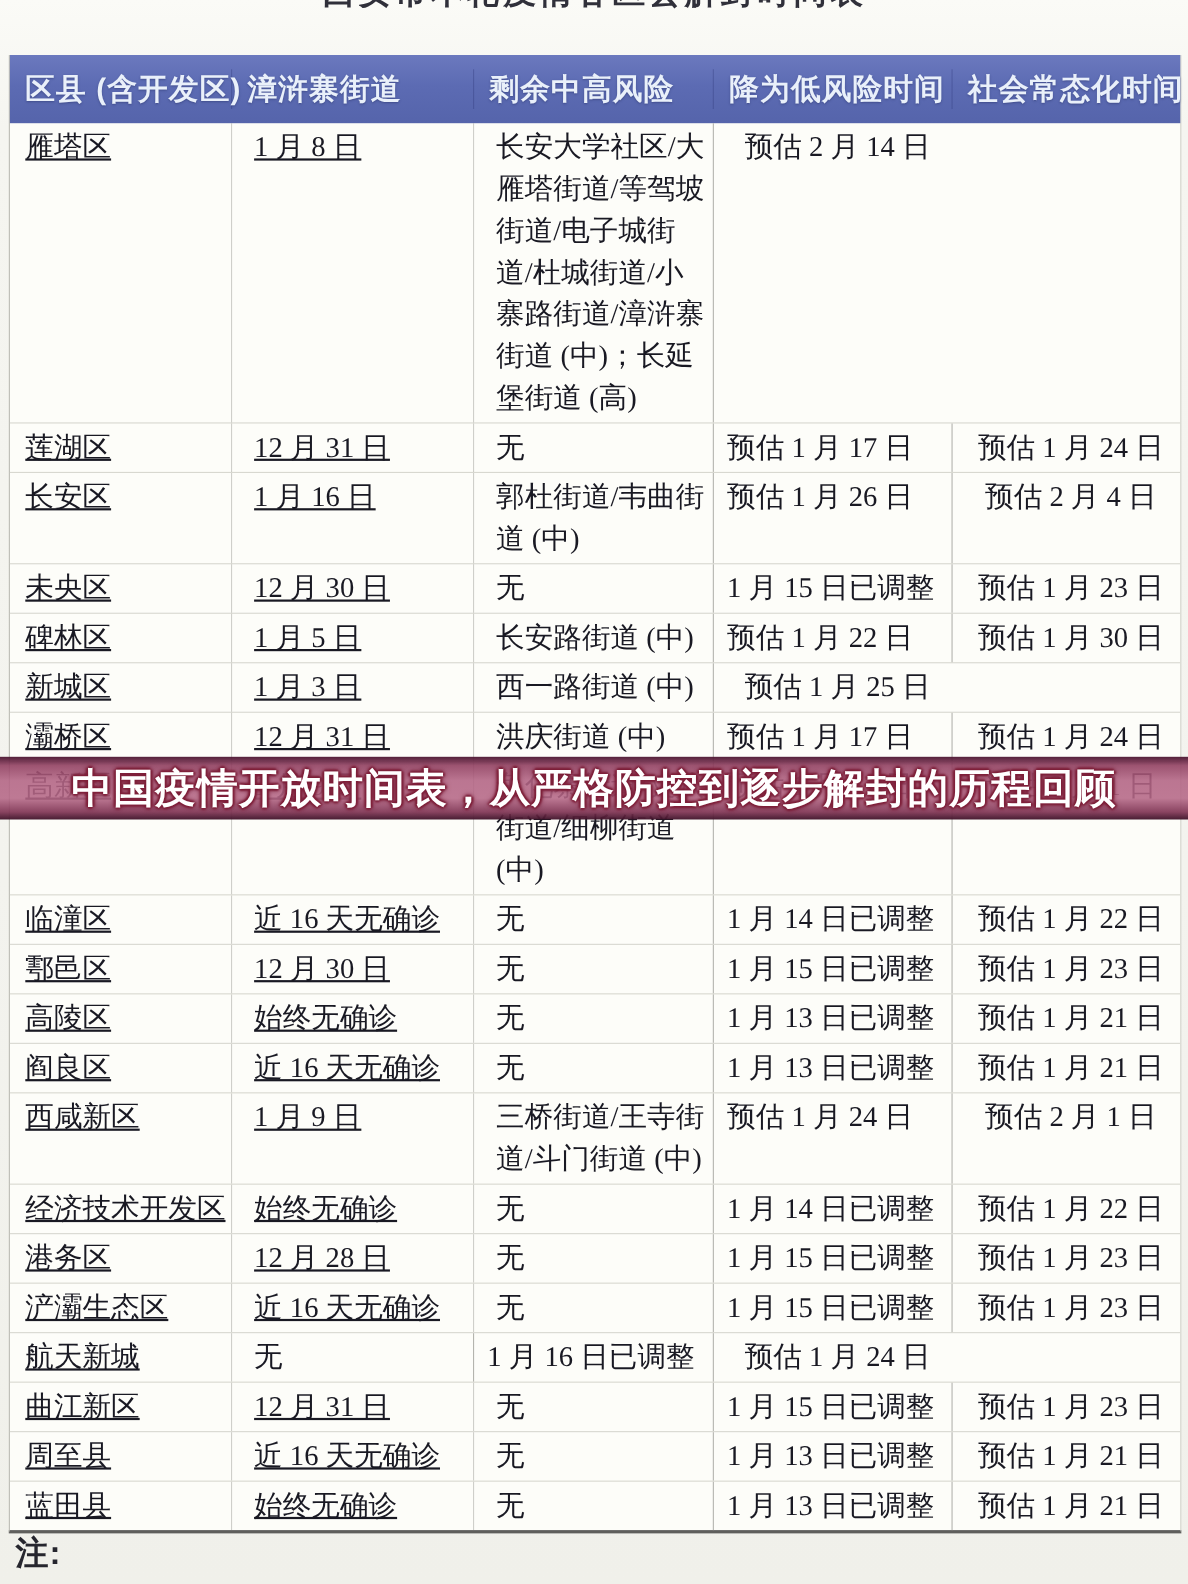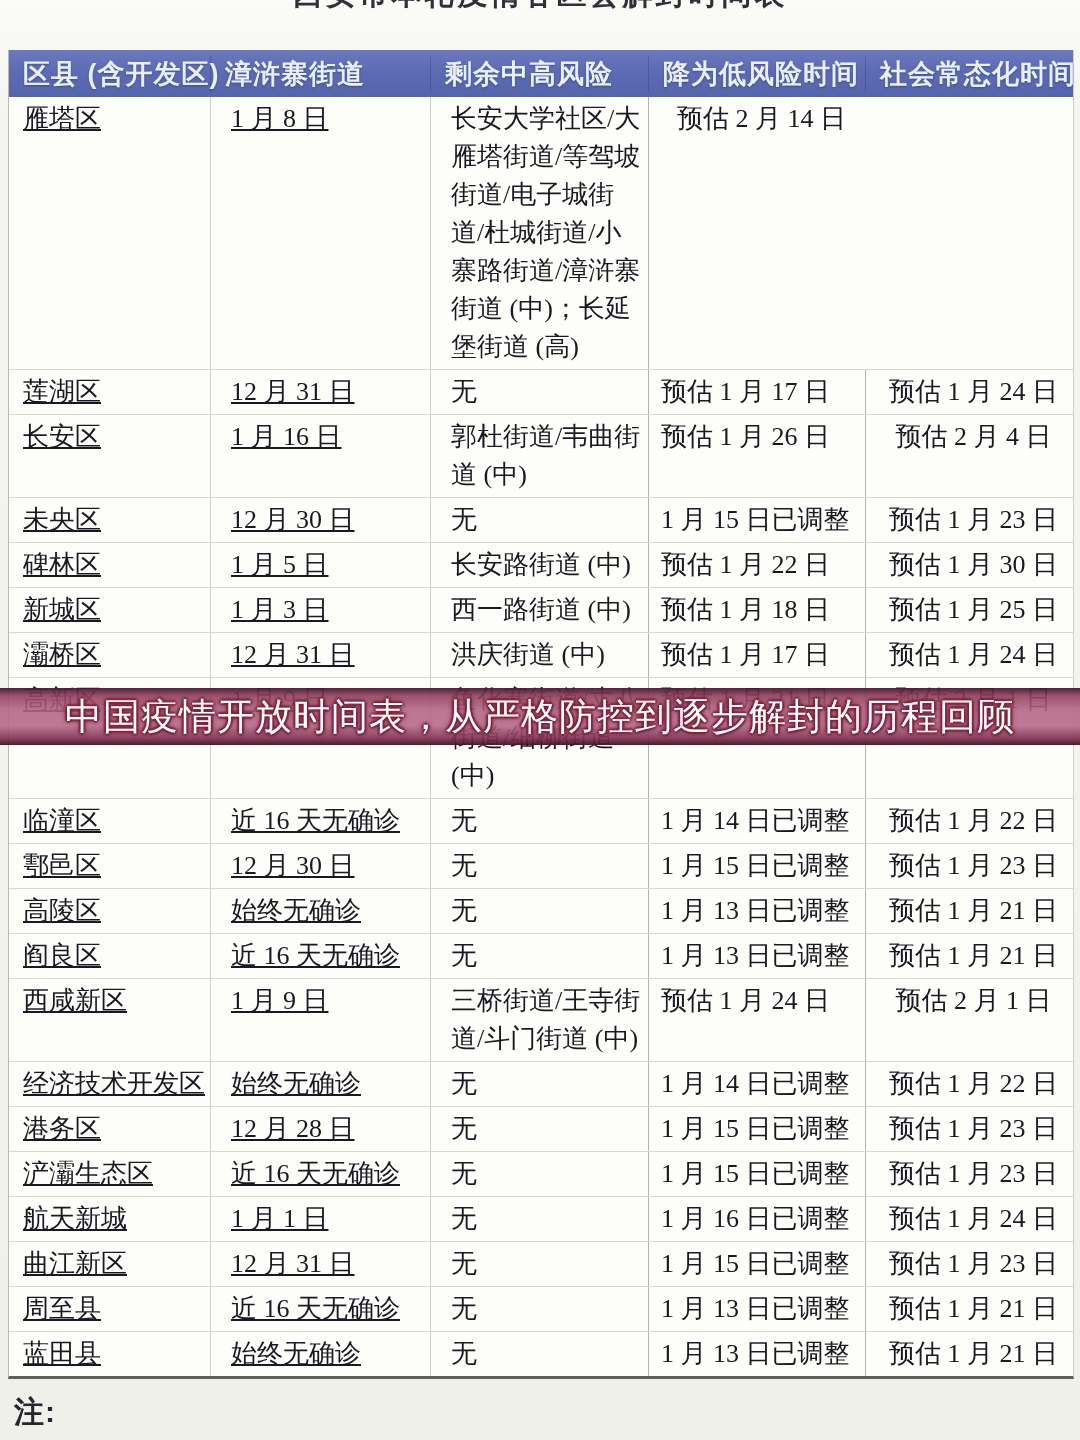--- a/index.html
+++ b/index.html
@@ -32,21 +32,21 @@
     border-left:1px solid #b9b9b2;border-right:1px solid #cfcfc8;
     border-bottom:3px solid #5f5f5c;
     background:#fdfdf9;
   }
   .tr,.thead{
     display:grid;
     grid-template-columns:202px 220px 218px 217px 207px;
   }
   .thead{
     background:linear-gradient(180deg,#6b79be 0%,#5c6bb3 45%,#5564ab 100%);
-    height:47px;align-items:center;
+    height:62px;align-items:center;
   }
   .th{
     color:#e9f0fa;font-weight:bold;font-size:27px;letter-spacing:1px;
     padding-left:14px;white-space:nowrap;
     border-right:1px solid rgba(45,55,120,0.35);
     text-shadow:0 1px 2px rgba(30,40,90,0.45);
   }
   .th:last-child{border-right:none;}
 
   .tbody .tr + .tr{border-top:1px solid #d8d8d0;}
@@ -75,21 +75,21 @@
     background:linear-gradient(180deg,
       rgba(74,21,48,0.95) 0%,
       rgba(146,65,98,0.90) 14%,
       rgba(178,99,131,0.88) 38%,
       rgba(181,103,134,0.88) 66%,
       rgba(128,52,84,0.92) 88%,
       rgba(62,17,40,0.95) 100%);
     z-index:5;
   }
   .banner span{
-    color:#ffffff;font-weight:normal;font-size:37px;letter-spacing:1px;
+    color:#ffffff;font-weight:bold;font-size:37px;letter-spacing:1px;
     white-space:nowrap;
     text-shadow:
       2px 0 2px #7e1f39,-2px 0 2px #7e1f39,
       0 2px 2px #7e1f39,0 -2px 2px #7e1f39,
       0 0 6px #6d1830;
   }
 </style>
 </head>
 <body>
 
@@ -144,21 +144,20 @@
       <div class="td c2">1 月 5 日</div>
       <div class="td c3">长安路街道 (中)</div>
       <div class="td c4">预估 1 月 22 日</div>
       <div class="td c5">预估 1 月 30 日</div>
     </div>
 
     <div class="tr">
       <div class="td c1">新城区</div>
       <div class="td c2">1 月 3 日</div>
       <div class="td c3">西一路街道 (中)</div>
-      <div class="td c4">预估 1 月 18 日</div>
       <div class="td c5">预估 1 月 25 日</div>
     </div>
 
     <div class="tr">
       <div class="td c1">灞桥区</div>
       <div class="td c2">12 月 31 日</div>
       <div class="td c3">洪庆街道 (中)</div>
       <div class="td c4">预估 1 月 17 日</div>
       <div class="td c5">预估 1 月 24 日</div>
     </div>
@@ -230,21 +229,20 @@
     <div class="tr">
       <div class="td c1">浐灞生态区</div>
       <div class="td c2">近 16 天无确诊</div>
       <div class="td c3">无</div>
       <div class="td c4">1 月 15 日已调整</div>
       <div class="td c5">预估 1 月 23 日</div>
     </div>
 
     <div class="tr">
       <div class="td c1">航天新城</div>
-      <div class="td c2">1 月 1 日</div>
       <div class="td c3">无</div>
       <div class="td c4">1 月 16 日已调整</div>
       <div class="td c5">预估 1 月 24 日</div>
     </div>
 
     <div class="tr">
       <div class="td c1">曲江新区</div>
       <div class="td c2">12 月 31 日</div>
       <div class="td c3">无</div>
       <div class="td c4">1 月 15 日已调整</div>

